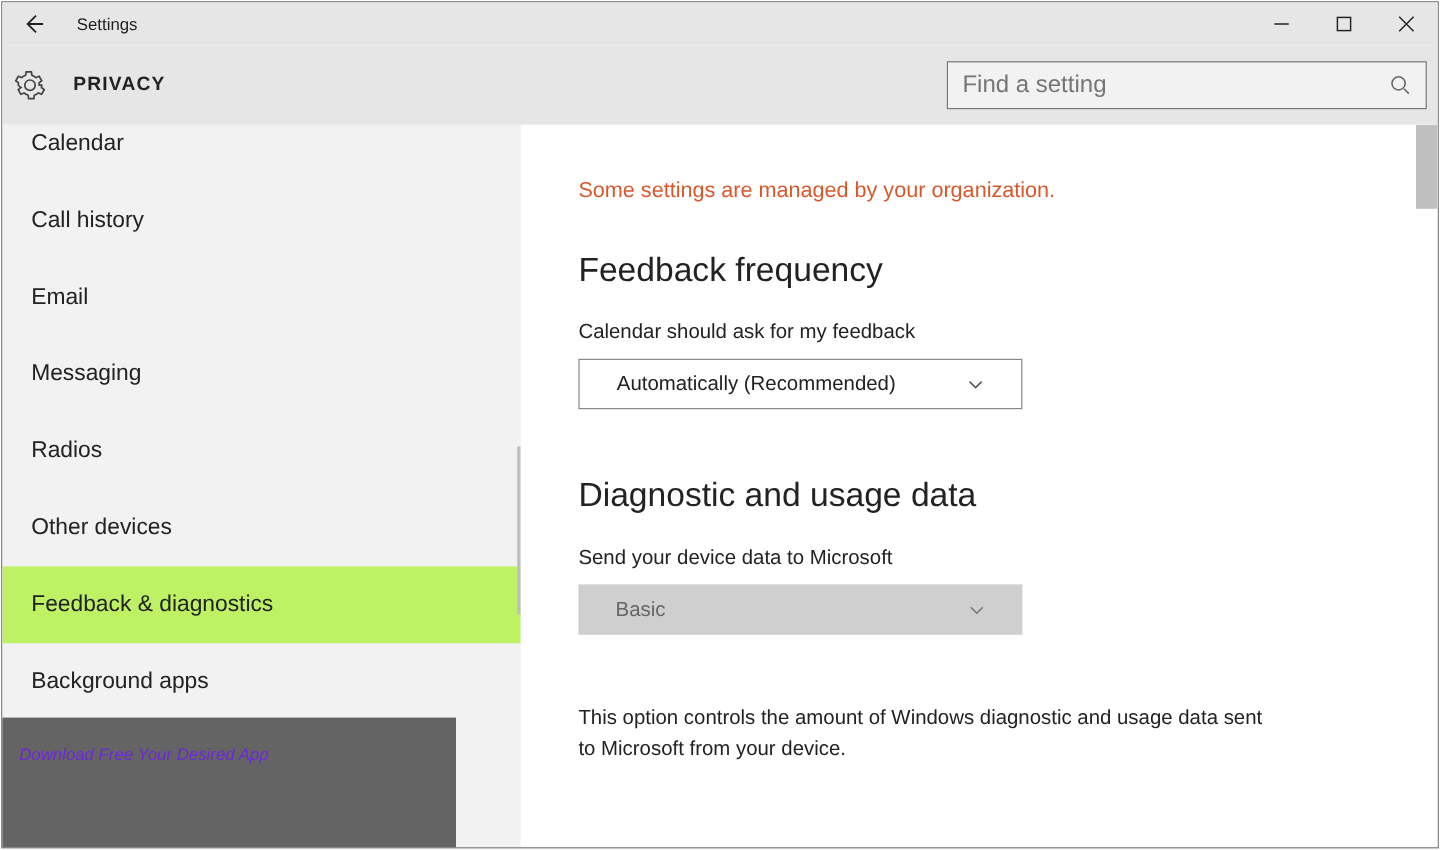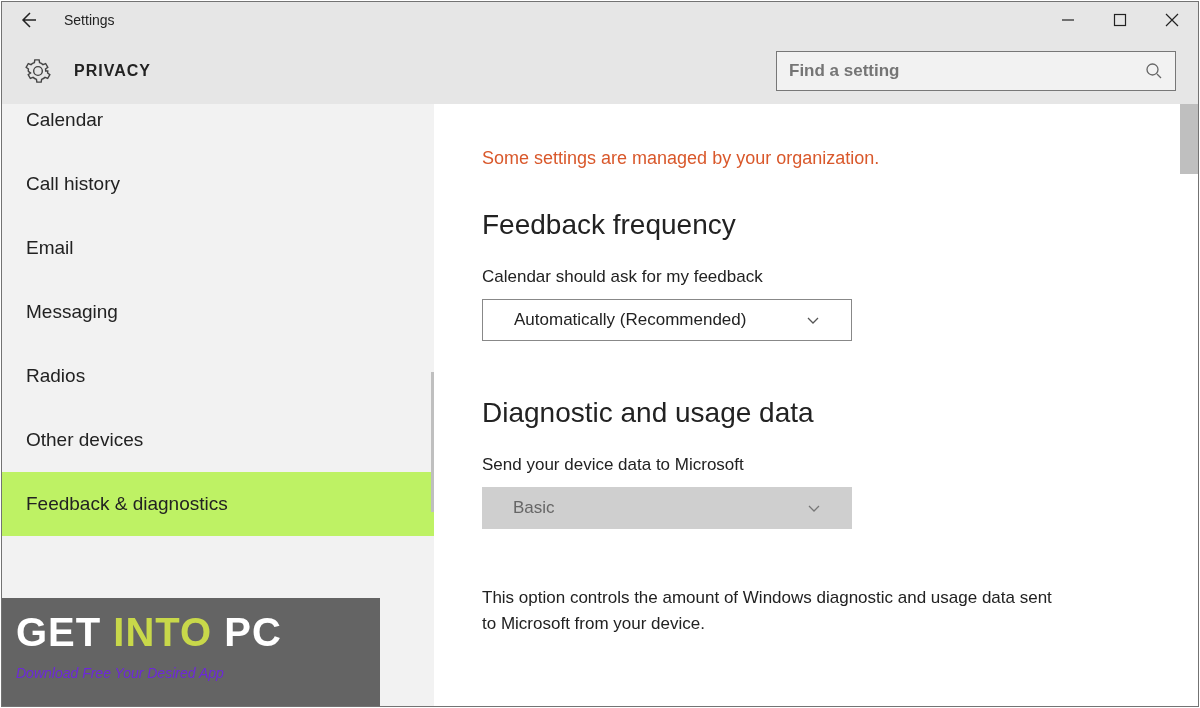--- a/index.html
+++ b/index.html
@@ -3,25 +3,25 @@
 <meta charset="utf-8">
 <style>
 * { box-sizing: border-box; margin: 0; padding: 0; font-family: "Segoe UI", Arial, sans-serif; }
 body { background: #fff; width: 1200px; height: 708px; overflow: hidden; position: relative; }
 .window { width: 1198px; height: 706px; border: 1px solid #737373; margin: 1px; background: #fff; display: flex; flex-direction: column; }
 .titlebar { height: 36px; background: #e6e6e6; display: flex; align-items: center; }
 .titlebar .back { width: 52px; height: 36px; display: flex; align-items: center; justify-content: center; cursor: pointer; }
 .titlebar .title { font-size: 14px; color: #222; margin-left: 10px; }
 .titlebar .ctrl { margin-left: auto; display: flex; }
 .titlebar .ctrl div { width: 52px; height: 36px; display: flex; align-items: center; justify-content: center; cursor: pointer; }
-.header { height: 66px; background: #e6e6e6; display: flex; align-items: center; padding: 0 22px; }
+.header { height: 66px; background: #e6e6e6; display: flex; align-items: center; padding: 0 9px; }
 .header .gear { width: 28px; height: 28px; display: flex; align-items: center; justify-content: center; }
 .header .pagetitle { font-size: 16px; font-weight: 600; letter-spacing: 1px; margin-left: 22px; color: #222; }
 .header .search { margin-left: auto; width: 400px; height: 40px; border: 1px solid #777; background: #f2f2f2; display: flex; align-items: center; padding: 0 12px; }
-.header .search input { flex: 1; background: transparent; border: none; outline: none; font-size: 17px; color: #7f1d1d; font-weight: bold; }
+.header .search input { flex: 1; background: transparent; border: none; outline: none; font-size: 20px; color: #7f1d1d; }
 .body { flex: 1; display: flex; overflow: hidden; position: relative; }
 .sidebar { width: 432px; background: #f2f2f2; overflow: hidden; position: relative; }
 .sidebar-inner { position: relative; top: -16px; }
 .side-item { height: 64px; display: flex; align-items: center; padding-left: 24px; font-size: 19px; color: #222; cursor: pointer; }
 .side-item.selected { background: #bef264; }
 .sidebar .scroll-hint { position: absolute; right: 0; top: 268px; width: 3px; height: 140px; background: #bfbfbf; }
 .content { flex: 1; background: #fff; padding: 44px 48px 0 48px; overflow: hidden; position: relative; }
 .content .warn { color: #d9582b; font-size: 18px; margin-bottom: 40px; }
 .content h2 { font-size: 28px; font-weight: 400; color: #222; margin-bottom: 26px; }
 .content .label { font-size: 17px; color: #222; margin-bottom: 12px; }
@@ -99,20 +99,23 @@
           </div>
         <div class="side-item">
             <span>Radios</span>
           </div>
         <div class="side-item">
             <span>Other devices</span>
           </div>
         <div class="side-item selected">
             <span>Feedback &amp; diagnostics</span>
           </div>
+        <div class="side-item">
+            <span>Background apps</span>
+          </div>
       </div>
       <div class="scroll-hint"></div>
     </div>
 
     <div class="content">
       <div class="scrollthumb"></div>
       <div class="warn">Some settings are managed by your organization.</div>
 
       <h2>Feedback frequency</h2>
       <div class="label">Calendar should ask for my feedback</div>
@@ -134,15 +137,14 @@
               <path d="M2 5 L7 10 L12 5" stroke="#777" stroke-width="1.3" fill="none"></path>
             </svg>
           </span>
       </div>
       <div class="desc">This option controls the amount of Windows diagnostic and usage data sent to Microsoft from your device.</div>
     </div>
   </div>
 </div>
 
 <div class="watermark">
-  <div class="l1"><span>GET </span><span class="accent">INTO</span><span> PC</span></div>
   <div class="l2">Download Free Your Desired App</div>
 </div>
 
 </body></html>

